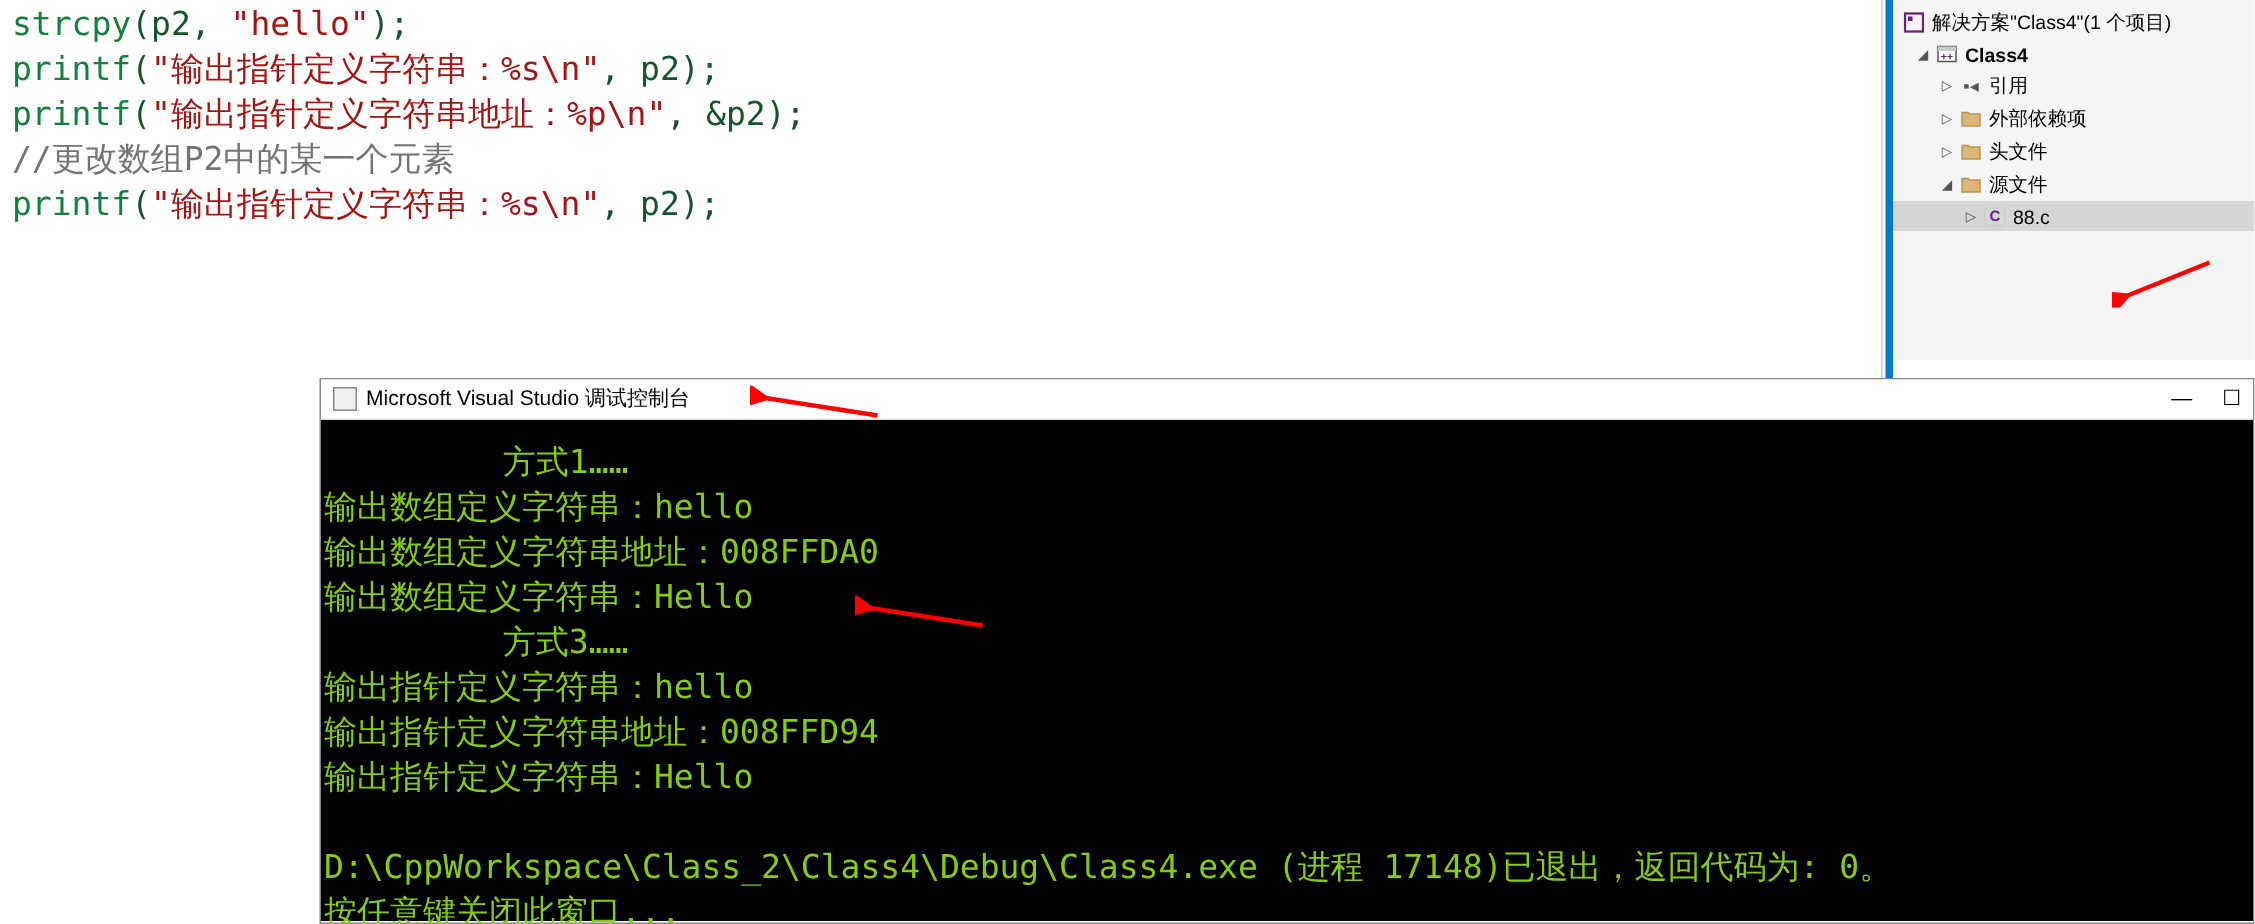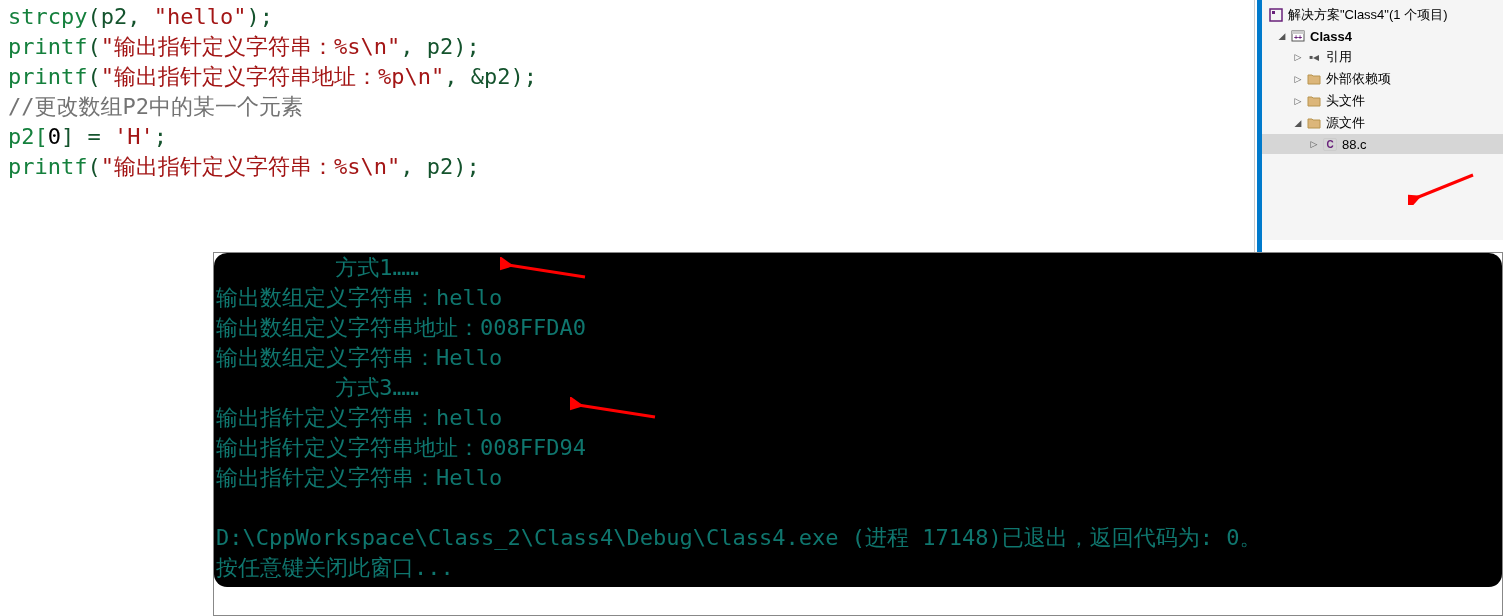--- a/index.html
+++ b/index.html
@@ -124,28 +124,27 @@
     .console-controls {
       position: absolute;
       right: 8px;
       top: 4px;
       display: flex;
       gap: 20px;
       font-size: 14px;
     }
     .console-body {
       background: #000;
-      color: #0f766e;
+      color: #84cc16;
       font-family: 'NSimSun', 'SimSun', Consolas, monospace;
       font-size: 22px;
       line-height: 30px;
-      padding: 0 2px;
+      padding: 14px 2px;
       height: calc(100% - 28px);
       white-space: pre;
-      border-radius: 13px;
     }
     
     .arrow-red {
       position: absolute;
       pointer-events: none;
     }
     .arrow-svg { display: block; }
     
     .icon-solution { color: #68217a; }
     .icon-folder { color: #dcb67a; }
@@ -153,21 +152,20 @@
     .icon-c { color: #68217a; font-weight: bold; border: 1px solid #ccc; border-radius: 2px; padding: 0 2px; font-size: 10px;}
   </style>
 </head>
 <body>
 
 <div class="code-editor">
   <div class="code-line"><span class="ident">strcpy</span><span class="punct">(p2, </span><span class="str">"hello"</span><span class="punct">);</span></div>
   <div class="code-line"><span class="ident">printf</span><span class="punct">(</span><span class="str">"输出指针定义字符串：%s\n"</span><span class="punct">, p2);</span></div>
   <div class="code-line"><span class="ident">printf</span><span class="punct">(</span><span class="str">"输出指针定义字符串地址：%p\n"</span><span class="punct">, &amp;p2);</span></div>
   <div class="code-line"><span class="comment">//更改数组P2中的某一个元素</span></div>
-  <div class="code-line"><span class="ident">p2[</span><span class="num">0</span><span class="punct">] = </span><span class="char">'H'</span><span class="punct">;</span></div>
   <div class="code-line"><span class="ident">printf</span><span class="punct">(</span><span class="str">"输出指针定义字符串：%s\n"</span><span class="punct">, p2);</span></div>
 </div>
 
 <div class="right-border"></div>
 
 <div class="solution-explorer">
   <div class="tree">
     <div class="tree-item">
       <span class="tree-indent" style="width:2px"></span>
       <span class="tree-icon icon-solution">
@@ -231,20 +229,28 @@
       <span class="tree-arrow">▷</span>
       <span class="tree-icon">
           <span class="icon-c">C</span>
         </span>
       <span class="tree-label">88.c</span>
     </div>
   </div>
 </div>
 
 <div class="console-window">
+  <div class="console-title">
+    <span class="console-title-icon"></span>
+    <span>Microsoft Visual Studio 调试控制台</span>
+    <div class="console-controls">
+      <span>—</span>
+      <span>☐</span>
+    </div>
+  </div>
   <div class="console-body"><span>         方式1……</span>
 <span>输出数组定义字符串：hello</span>
 <span>输出数组定义字符串地址：008FFDA0</span>
 <span>输出数组定义字符串：Hello</span>
 <span>         方式3……</span>
 <span>输出指针定义字符串：hello</span>
 <span>输出指针定义字符串地址：008FFD94</span>
 <span>输出指针定义字符串：Hello</span>
 <span></span>
 <span>D:\CppWorkspace\Class_2\Class4\Debug\Class4.exe (进程 17148)已退出，返回代码为: 0。</span>

